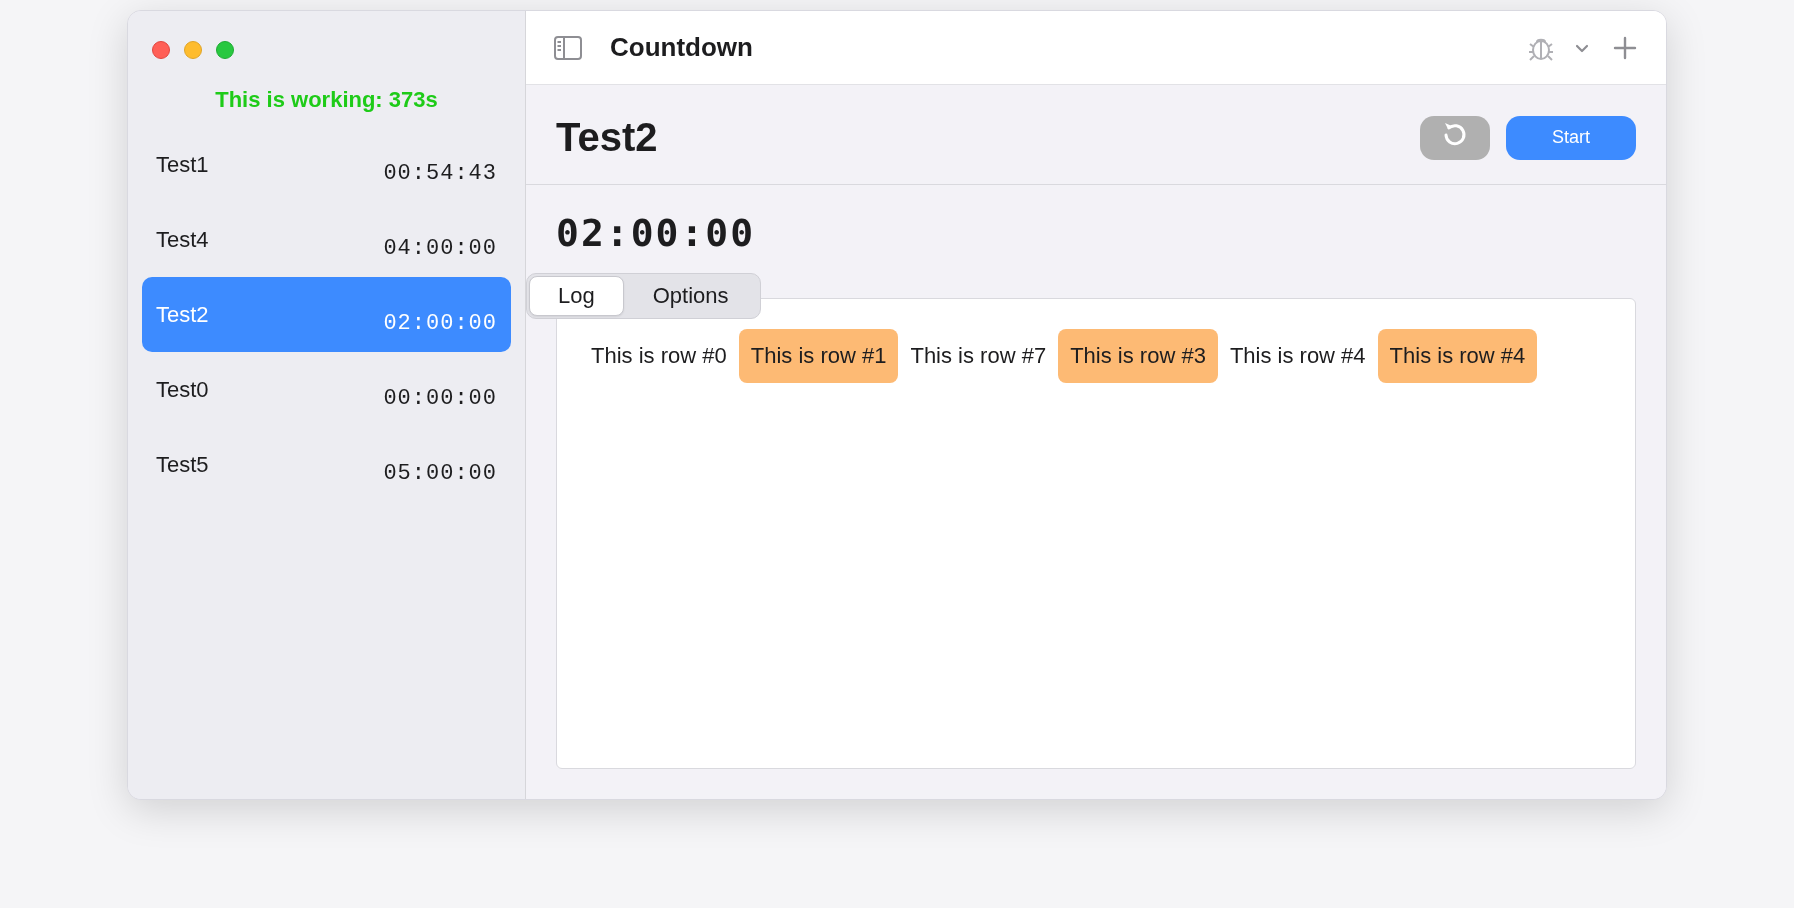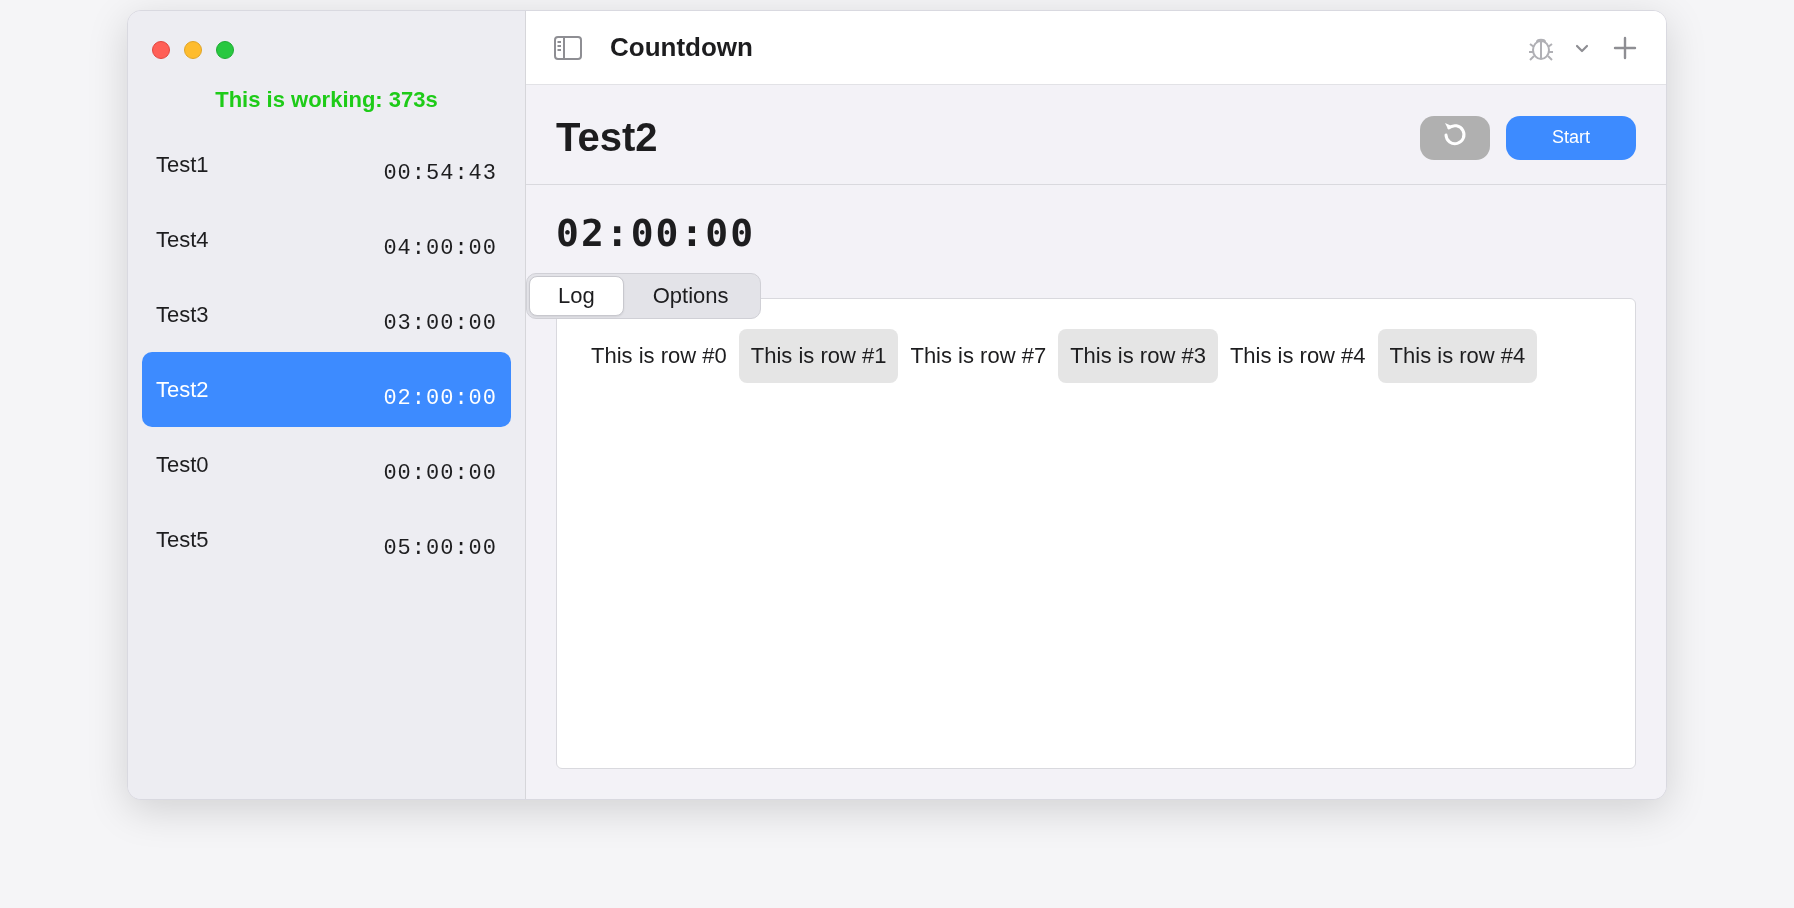--- a/index.html
+++ b/index.html
@@ -161,21 +161,21 @@
     padding: 30px 22px 20px 22px;
     flex: 1;
     overflow: auto;
   }
   .log-list { display: flex; flex-direction: row; }
   .log-row {
     padding: 14px 12px;
     font-size: 22px;
     border-radius: 8px;
   }
-  .log-row.alt { background: #e5e5e5; }
+  .log-row.alt { background: #fdba74; }
 </style>
 </head>
 <body>
 
 <div class="window">
 
   <aside class="sidebar">
     <div class="traffic-lights">
       <div class="tl red"></div>
       <div class="tl yellow"></div>
@@ -185,24 +185,20 @@
     <div class="clock-status">This is working: 373s</div>
 
     <div class="sidebar-list">
       <div class="sidebar-item">
         <span>Test1</span>
         <span class="time">00:54:43</span>
       </div>
       <div class="sidebar-item">
         <span>Test4</span>
         <span class="time">04:00:00</span>
-      </div>
-      <div class="sidebar-item">
-        <span>Test3</span>
-        <span class="time">03:00:00</span>
       </div>
       <div class="sidebar-item selected">
         <span>Test2</span>
         <span class="time">02:00:00</span>
       </div>
       <div class="sidebar-item">
         <span>Test0</span>
         <span class="time">00:00:00</span>
       </div>
       <div class="sidebar-item">

